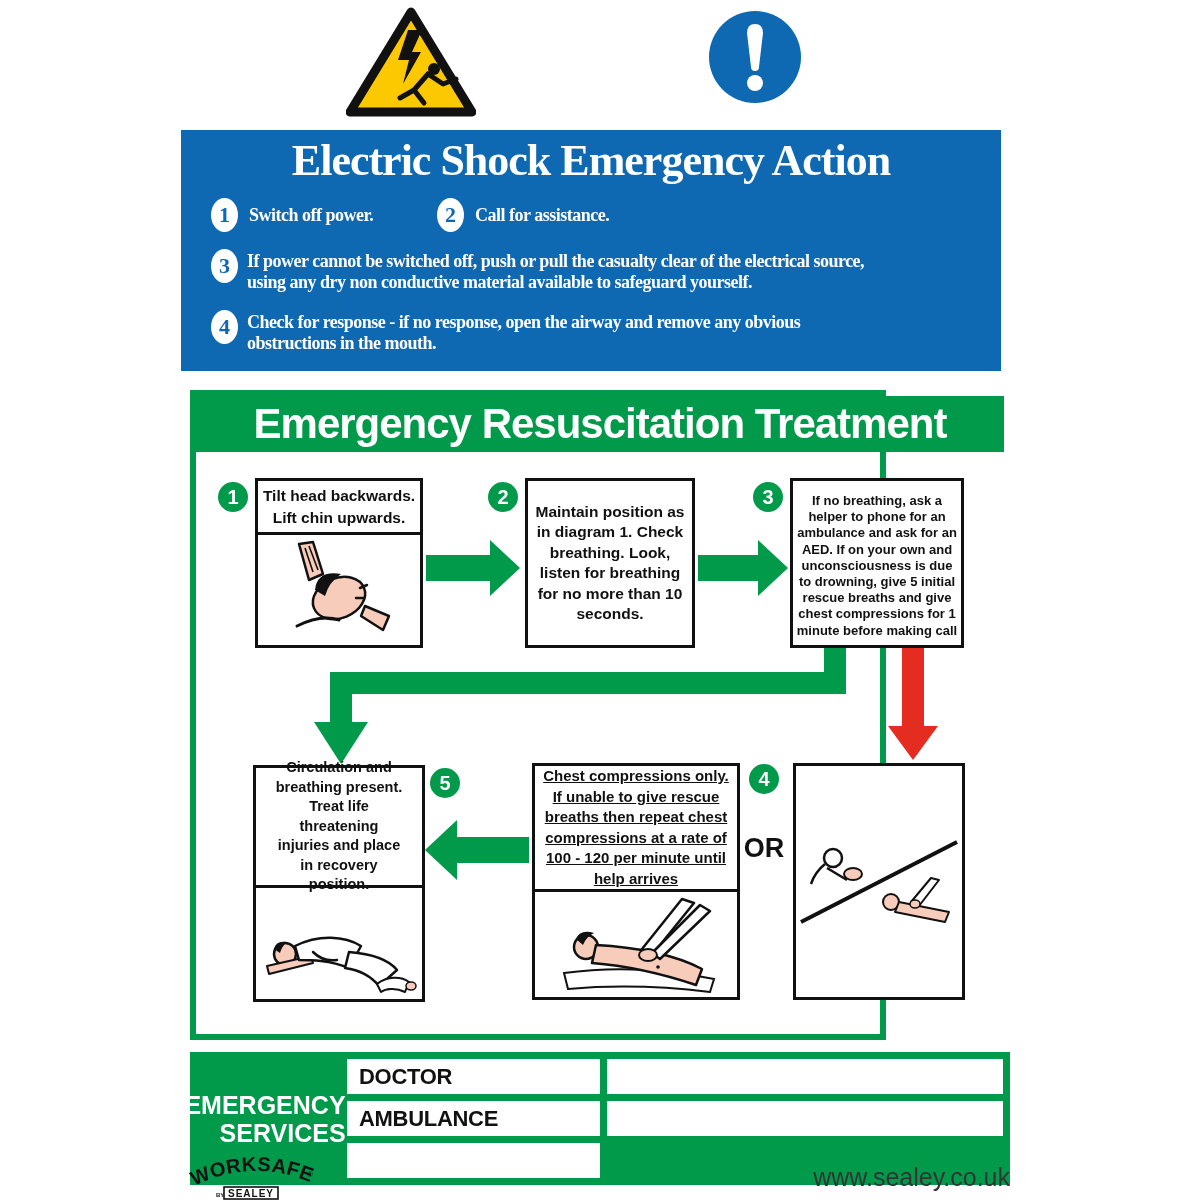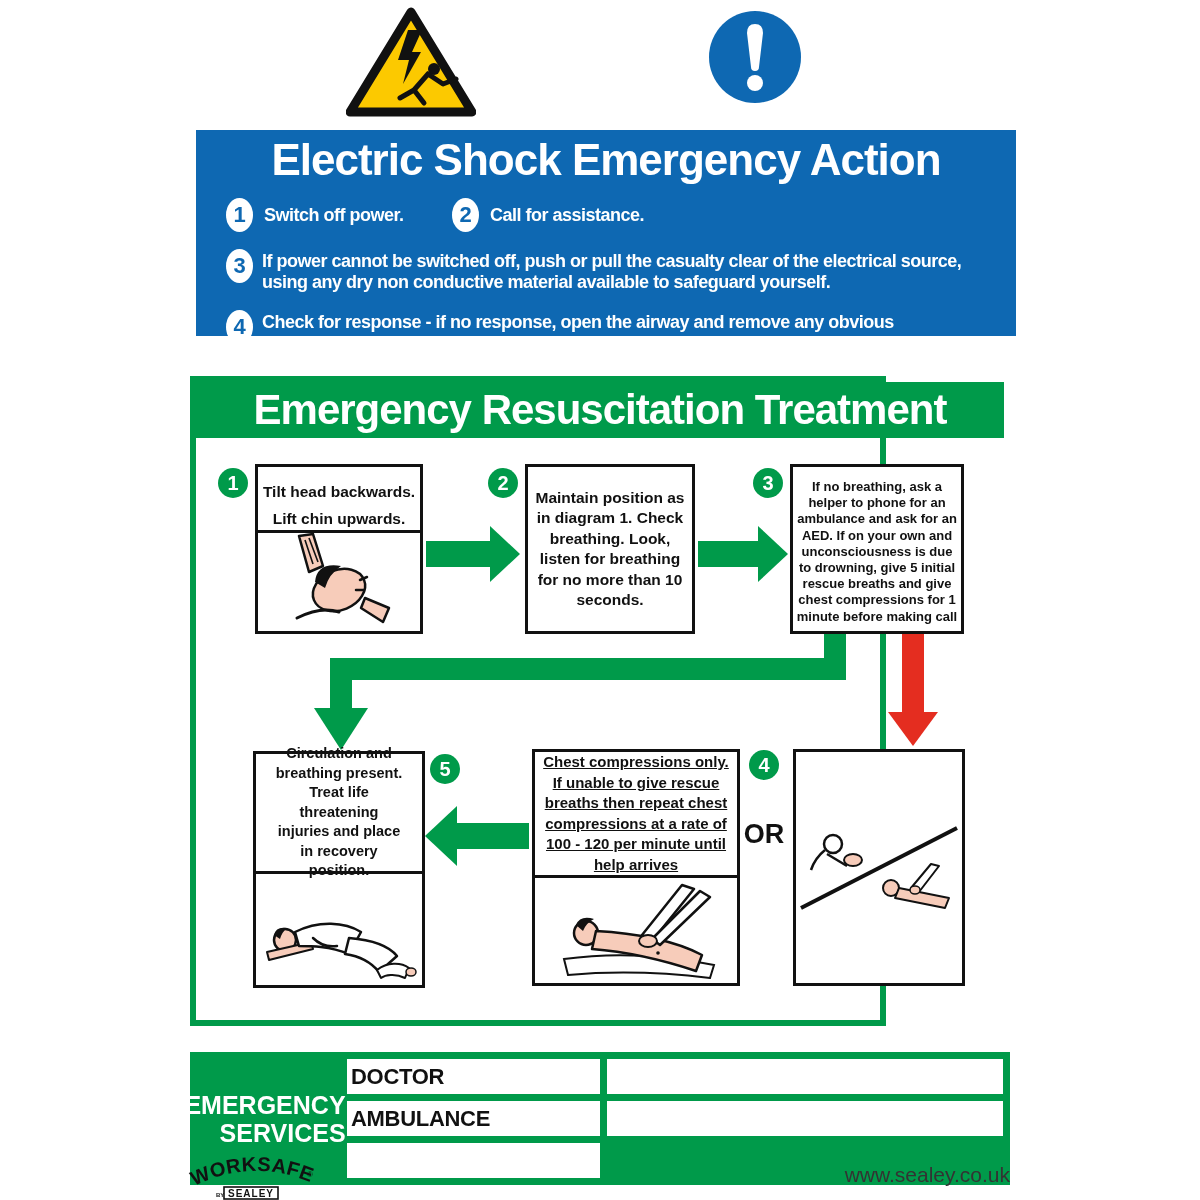--- a/index.html
+++ b/index.html
@@ -1,29 +1,29 @@
 <!DOCTYPE html>
 <html><head>
 <meta charset="utf-8">
 <style>
   html,body{margin:0;padding:0;background:#fff;}
   .page{position:relative;width:1200px;height:1200px;background:#fff;overflow:hidden;
         font-family:"Liberation Sans",sans-serif;}
   .abs{position:absolute;}
   
-  .blue-panel{position:absolute;left:196px;top:130px;width:820px;height:206px;background:#0e68b2;}
+  .blue-panel{position:absolute;left:181px;top:130px;width:820px;height:241px;background:#0e68b2;font-family:Liberation Serif, serif;}
   .bp-title{position:absolute;top:5px;left:0;width:100%;text-align:center;color:#fff;
             font-size:44px;font-weight:bold;letter-spacing:-1px;white-space:nowrap;}
   .bstep-badge{position:absolute;width:27px;height:34px;background:#fff;border-radius:50%;
                color:#0e68b2;font-size:22px;font-weight:bold;display:flex;align-items:center;justify-content:center;}
   .bstep-text{position:absolute;color:#fff;font-size:18px;font-weight:bold;line-height:21px;
               letter-spacing:-0.5px;white-space:pre-line;width:745px;}
   .bstep-text.short{width:360px;white-space:nowrap;}
   
-  .green-panel{position:absolute;left:190px;top:376px;width:696px;height:650px;background:#fff;
+  .green-panel{position:absolute;left:190px;top:390px;width:696px;height:650px;background:#fff;
                border:6px solid #009a4a;box-sizing:border-box;}
   .gp-titlebar{position:absolute;left:0;top:0;width:808px;height:56px;background:#009a4a;
                display:flex;align-items:center;justify-content:center;}
   .gp-title{color:#fff;font-size:42px;font-weight:bold;letter-spacing:-1px;white-space:nowrap;}
   .gstep-badge{position:absolute;width:30px;height:30px;background:#009a4a;border-radius:50%;
                color:#fff;font-size:20px;font-weight:bold;display:flex;align-items:center;justify-content:center;}
   .fbox{position:absolute;border:3px solid #111;background:#fff;box-sizing:border-box;
         display:flex;flex-direction:column;}
   .fbox-text{display:flex;align-items:center;justify-content:center;text-align:center;
              font-weight:bold;color:#111;white-space:pre-line;box-sizing:border-box;}
@@ -43,25 +43,25 @@
   .vhead-red{position:absolute;width:0;height:0;border-left:25px solid transparent;
              border-right:25px solid transparent;border-top:34px solid #e42d20;}
   .or-label{position:absolute;font-size:27px;font-weight:bold;color:#111;text-align:center;}
   
   .services{position:absolute;left:190px;top:1052px;width:820px;height:133px;background:#009a4a;
             box-sizing:border-box;display:grid;grid-template-columns:150px 253px 1fr;
             grid-template-rows:repeat(3,1fr);gap:7px;padding:7px 7px 7px 0;}
   .svc-header{grid-row:1/4;grid-column:1;color:#fff;font-size:25px;font-weight:bold;line-height:28px;
               display:flex;align-items:center;justify-content:center;text-align:right;white-space:pre-line;}
   .svc-label{background:#fff;color:#111;font-size:22px;font-weight:bold;display:flex;
-             align-items:center;padding-left:4px;letter-spacing:-0.3px;}
+             align-items:center;padding-left:12px;letter-spacing:-0.3px;}
   .svc-value{background:#fff;}
   
   .website{position:absolute;left:790px;top:1163px;width:220px;text-align:right;
-           font-size:21px;color:#333;}
+           font-size:25px;color:#333;}
 </style>
 </head>
 <body>
 
 <div class="page">
 
   <svg class="abs" style="left:346px;top:6px;" width="130" height="112" viewBox="0 0 130 112">
     <path d="M65 6 L126 106 L4 106 Z" fill="#fcc900" stroke="#111" stroke-width="9" stroke-linejoin="round"></path>
     <polygon points="62,24 76,24 66,46 75,46 57,78 63,54 52,54" fill="#111"></polygon>
     <circle cx="88" cy="63" r="6" fill="#111"></circle>
@@ -97,21 +97,21 @@
       <span class="gp-title">Emergency Resuscitation Treatment</span>
     </div>
 
     <div class="gstep-badge" style="left:22px;top:86px;">1</div>
     <div class="gstep-badge" style="left:292px;top:86px;">2</div>
     <div class="gstep-badge" style="left:557px;top:86px;">3</div>
     <div class="gstep-badge" style="left:234px;top:372px;">5</div>
     <div class="gstep-badge" style="left:553px;top:368px;">4</div>
 
     <div class="fbox" style="left:59px;top:82px;width:168px;height:170px;">
-      <div class="fbox-text divided" style="height:54px;font-size:15.5px;line-height:27px;margin-top:12px;">Tilt head backwards.
+      <div class="fbox-text divided" style="height:54px;font-size:15.5px;line-height:22px;">Tilt head backwards.
 Lift chin upwards.</div>
       <div class="fbox-img">
         <svg width="156" height="100" viewBox="0 0 156 100">
           <ellipse cx="78" cy="58" rx="27" ry="20" fill="#f7ccba" stroke="#111" stroke-width="2.5" transform="rotate(-22 78 58)"></ellipse>
           <path d="M54 50 Q56 30 80 34 Q68 42 64 56 Z" fill="#111"></path>
           <path d="M99 48 L106 45 M95 58 L103 58" stroke="#111" stroke-width="2.5" stroke-linecap="round"></path>
           <polygon points="38,4 52,2 62,34 48,40" fill="#f7ccba" stroke="#111" stroke-width="2.5" stroke-linejoin="round"></polygon>
           <path d="M44 8 L52 32 M48 6 L57 30" stroke="#111" stroke-width="1.6"></path>
           <polygon points="104,66 128,76 122,90 100,76" fill="#f7ccba" stroke="#111" stroke-width="2.5" stroke-linejoin="round"></polygon>
           <path d="M36 86 Q60 74 78 80" fill="none" stroke="#111" stroke-width="3" stroke-linecap="round"></path>

